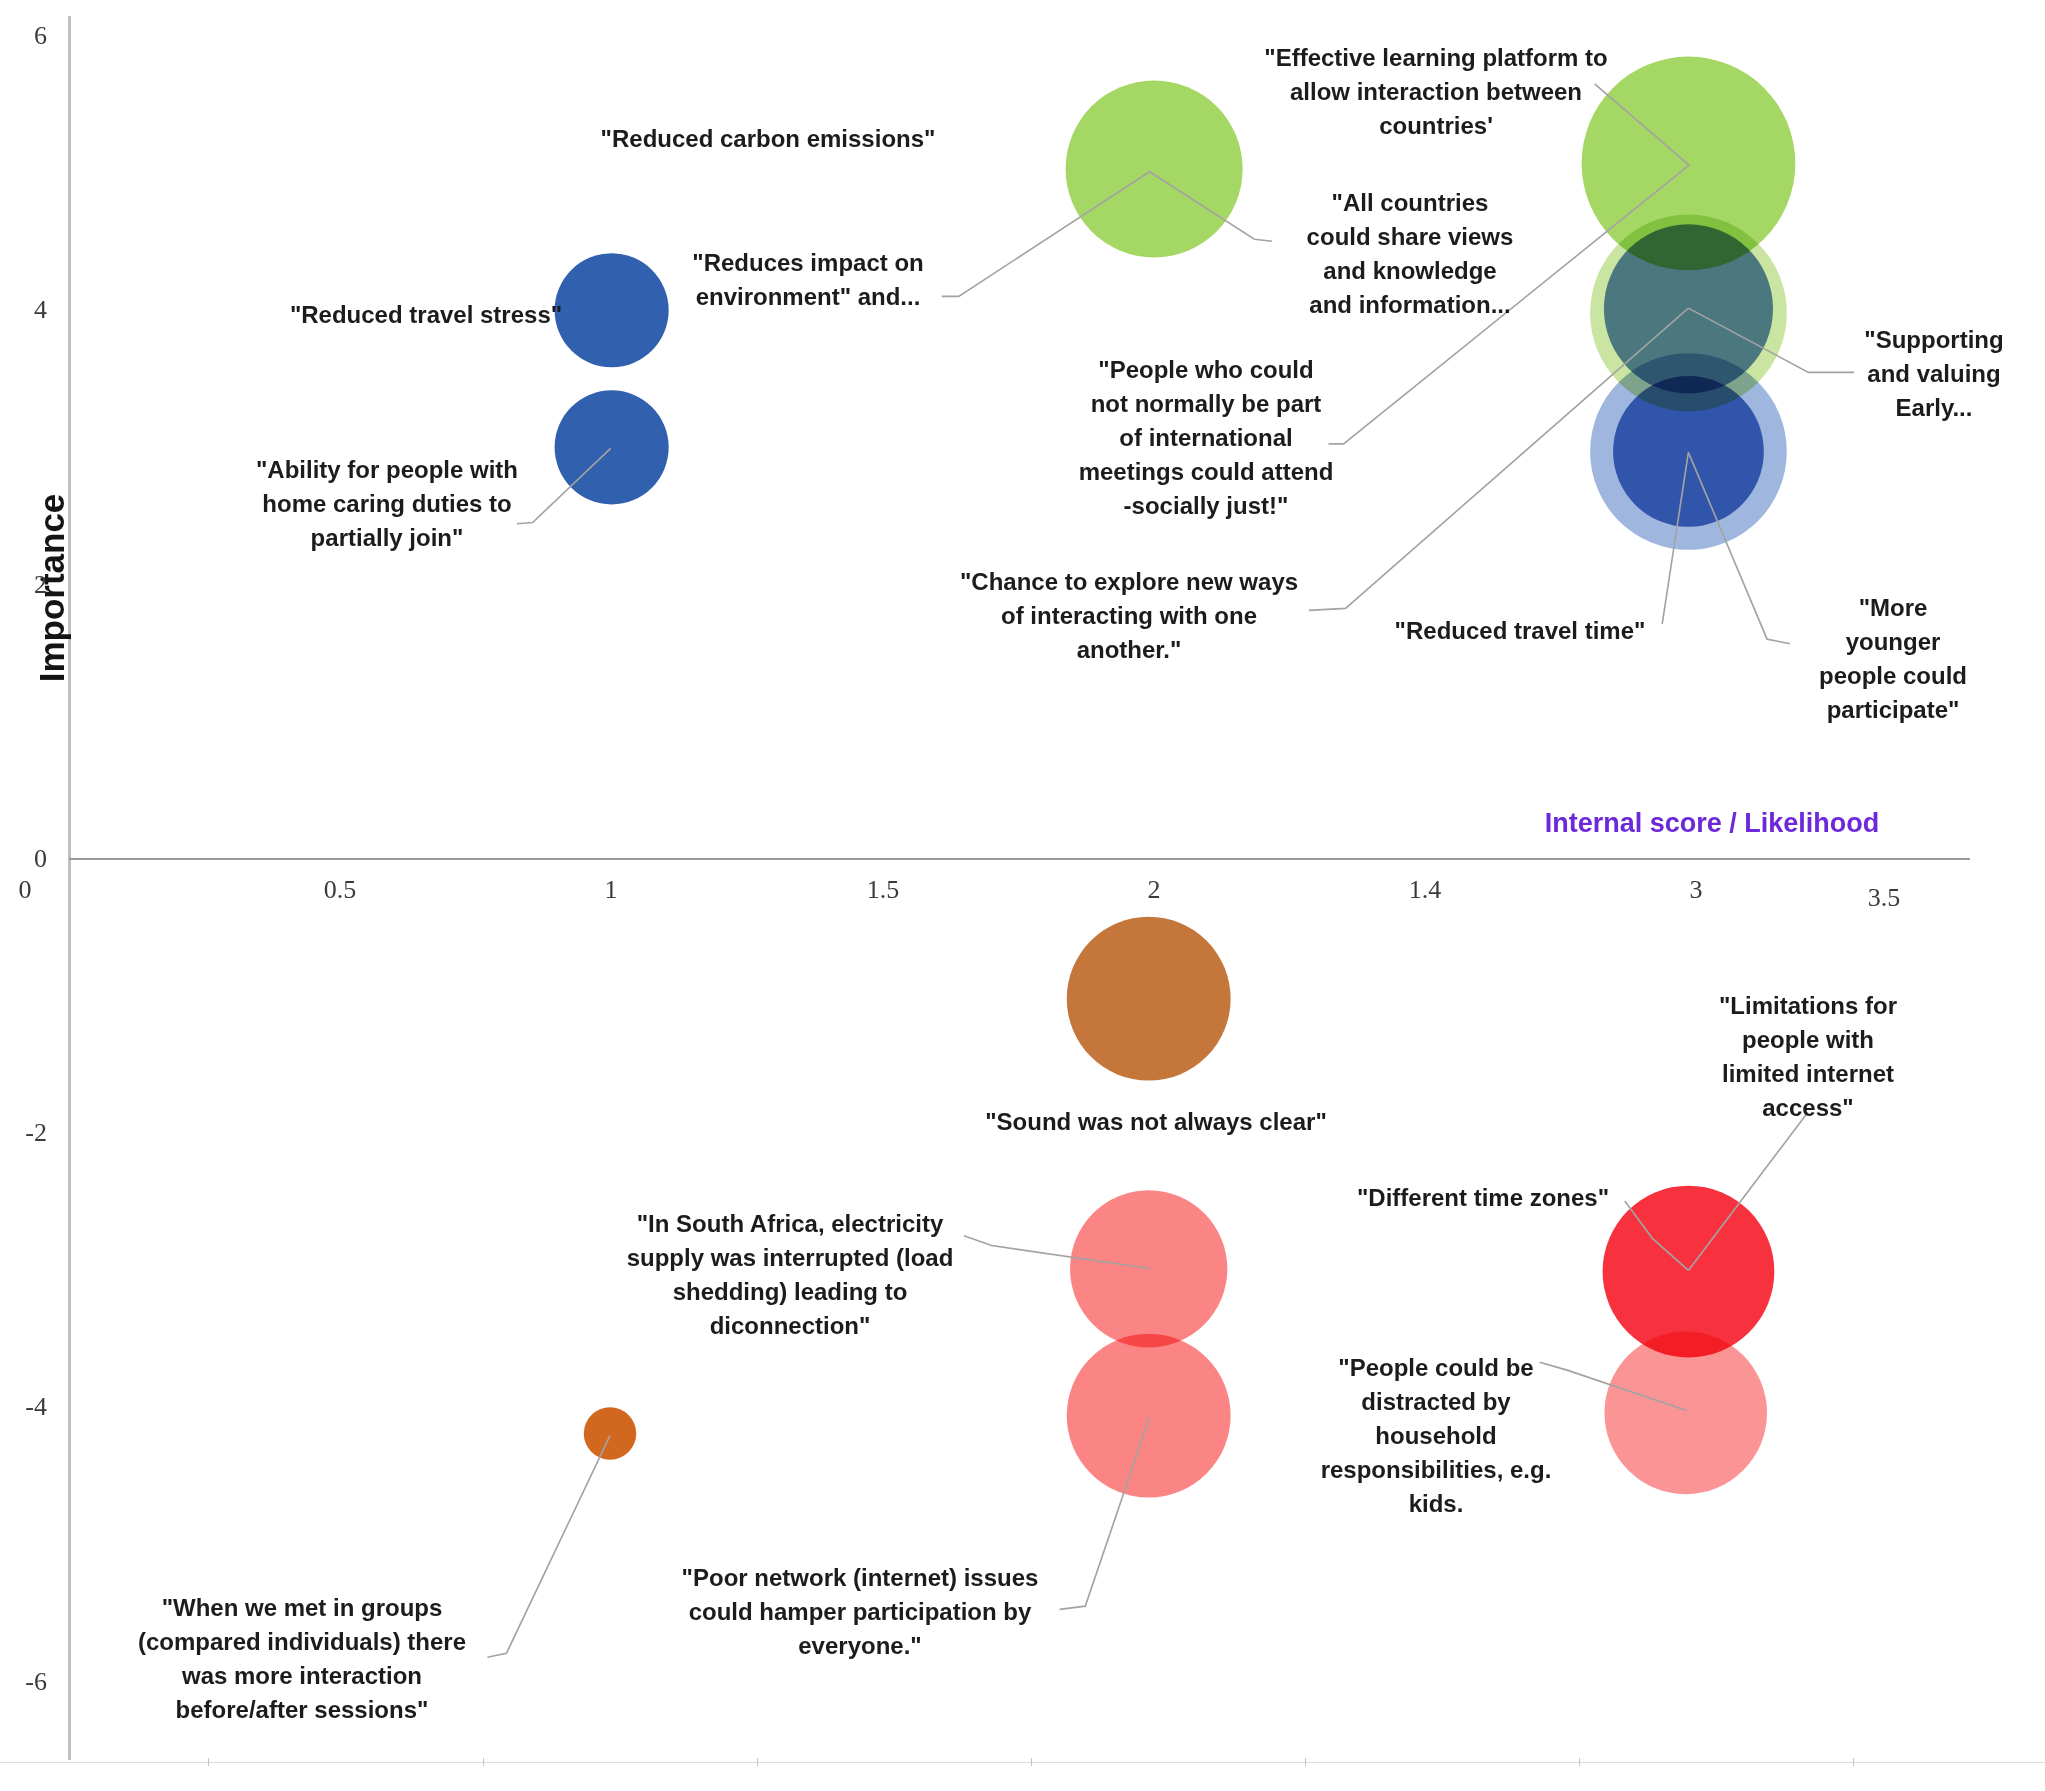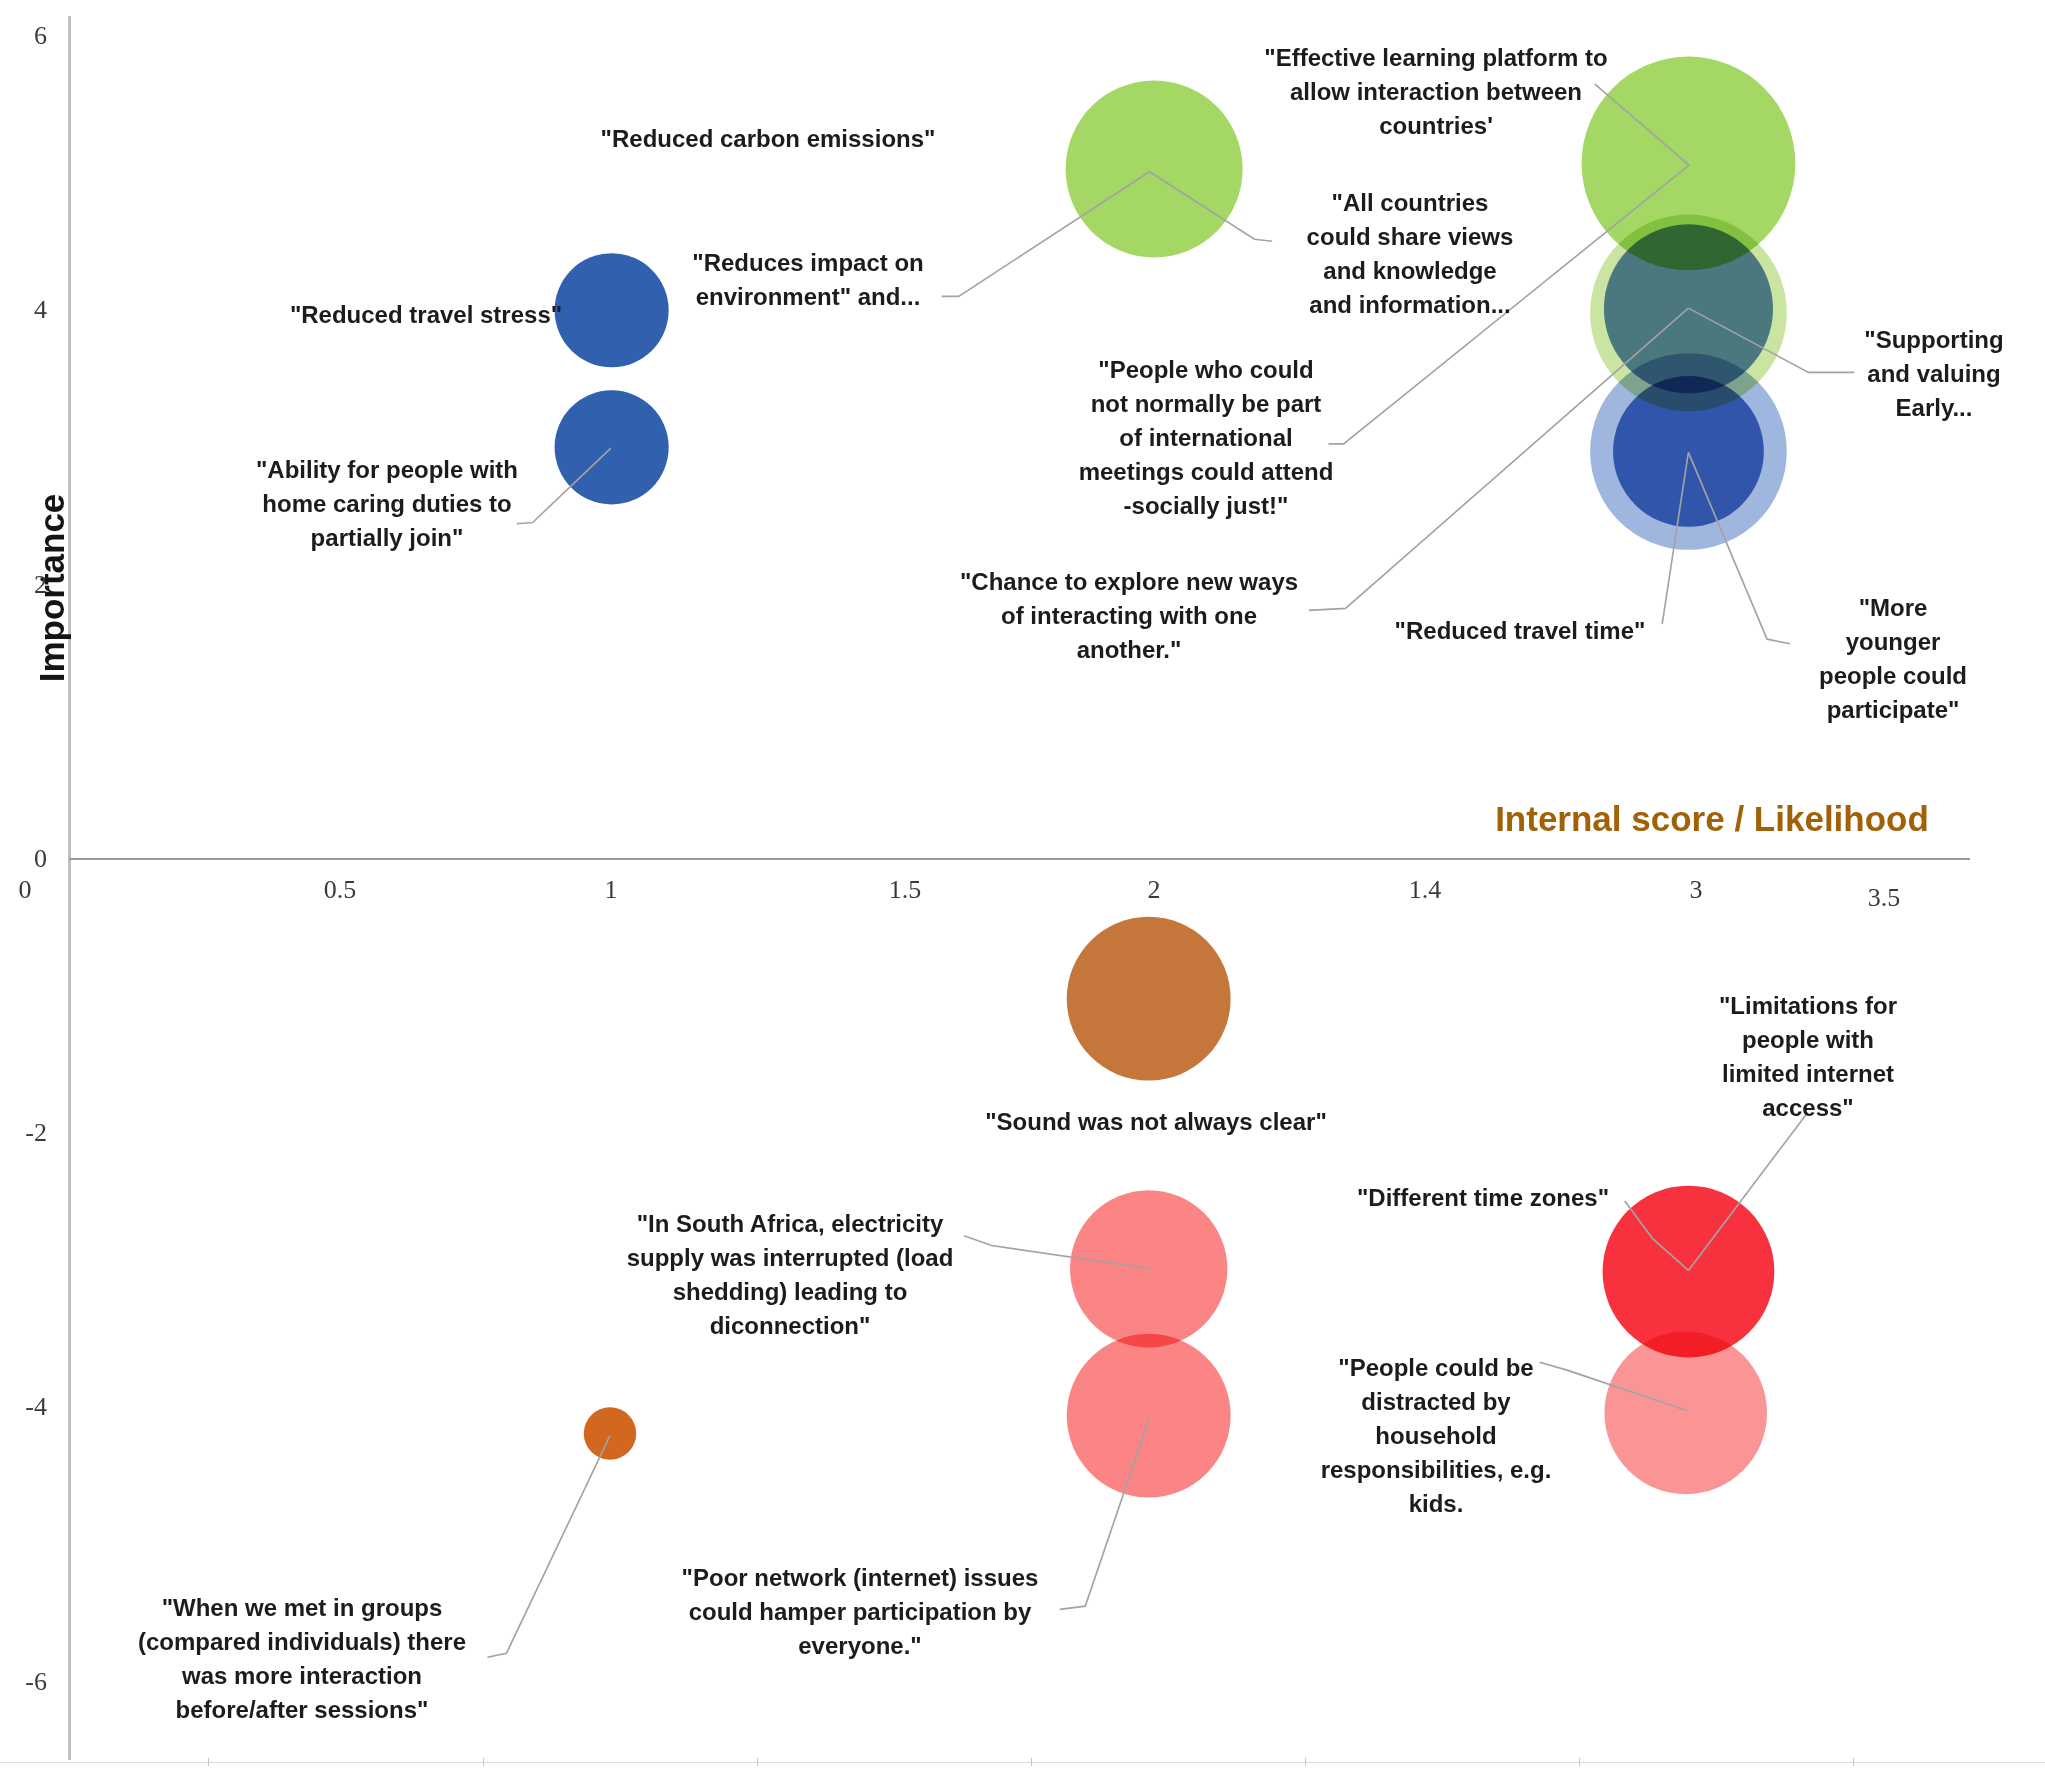--- a/index.html
+++ b/index.html
@@ -10,21 +10,21 @@
   .axis-h{position:absolute;left:69px;top:858px;width:1901px;height:2px;background:#9a9a9a;}
   .bottom-line{position:absolute;left:0;top:1762px;width:2046px;height:1.3px;background:#dcdcdc;}
   .bottom-tick{position:absolute;top:1758px;width:1.3px;height:7.9px;background:#c4c4c4;}
   .callout{position:absolute;transform:translate(-50%,-50%);text-align:center;
            font-weight:700;font-size:24px;line-height:34px;color:#1c1c1c;white-space:pre-line;}
   .xtick{position:absolute;top:875px;transform:translateX(-50%);
          font-family:"Liberation Serif",serif;font-size:26px;color:#3a3a3a;}
   .ytick{position:absolute;width:47px;text-align:right;transform:translateY(-50%);
          font-family:"Liberation Serif",serif;font-size:26px;color:#3a3a3a;}
   .xlabel{position:absolute;left:1712px;top:839px;transform:translate(-50%,-100%);
-          font-weight:700;font-size:35px;color:#a16207;white-space:nowrap;}
+          font-weight:700;font-size:27px;color:#6d28d9;white-space:nowrap;}
   .ylabel{position:absolute;left:52px;top:588px;transform:translate(-50%,-50%) rotate(-90deg);
           font-weight:700;font-size:35px;color:#141414;white-space:nowrap;}
 </style>
 </head>
 <body>
 
 <div id="stage">
   <div class="axis-v"></div>
   <div class="axis-h"></div>
   <div class="bottom-line"></div>
@@ -61,21 +61,21 @@
       <polyline points="2348,2078 2390,2090 2573,2152" fill="none" stroke="#A3A3A3" stroke-width="2.5"></polyline>
     </svg>
 
   <div class="xlabel">Internal score / Likelihood</div>
   <div class="ylabel">Importance</div>
 
   <div id="ticks">
       <div class="xtick" style="left: 25px;">0</div>
       <div class="xtick" style="left: 340px;">0.5</div>
       <div class="xtick" style="left: 611px;">1</div>
-      <div class="xtick" style="left: 905px;">1.5</div>
+      <div class="xtick" style="left: 883px;">1.5</div>
       <div class="xtick" style="left: 1154px;">2</div>
       <div class="xtick" style="left: 1425px;">1.4</div>
       <div class="xtick" style="left: 1696px;">3</div>
       <div class="xtick" style="left: 1884px; margin-top: 8px;">3.5</div>
       <div class="ytick" style="left: 0px; top: 36px;">6</div>
       <div class="ytick" style="left: 0px; top: 310px;">4</div>
       <div class="ytick" style="left: 0px; top: 585px;">2</div>
       <div class="ytick" style="left: 0px; top: 859px;">0</div>
       <div class="ytick" style="left: 0px; top: 1133px;">-2</div>
       <div class="ytick" style="left: 0px; top: 1407px;">-4</div>

